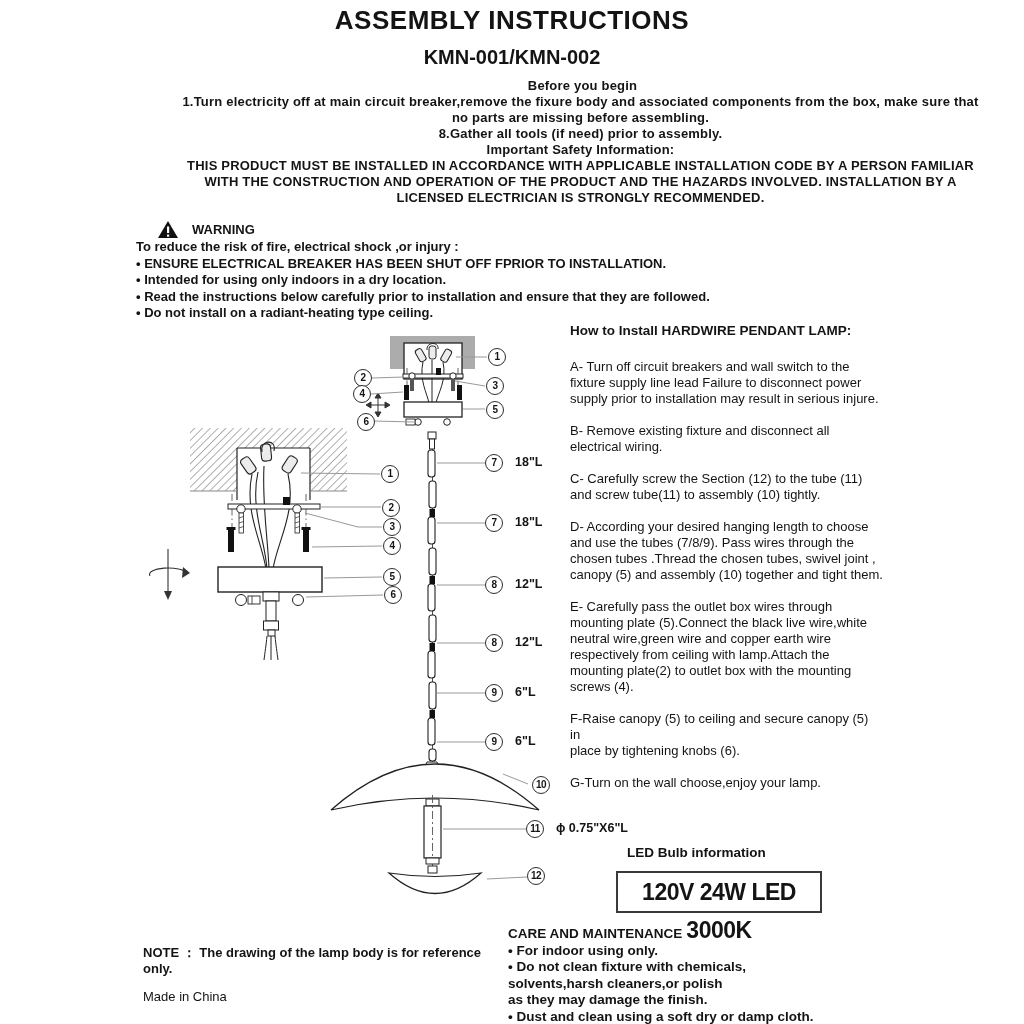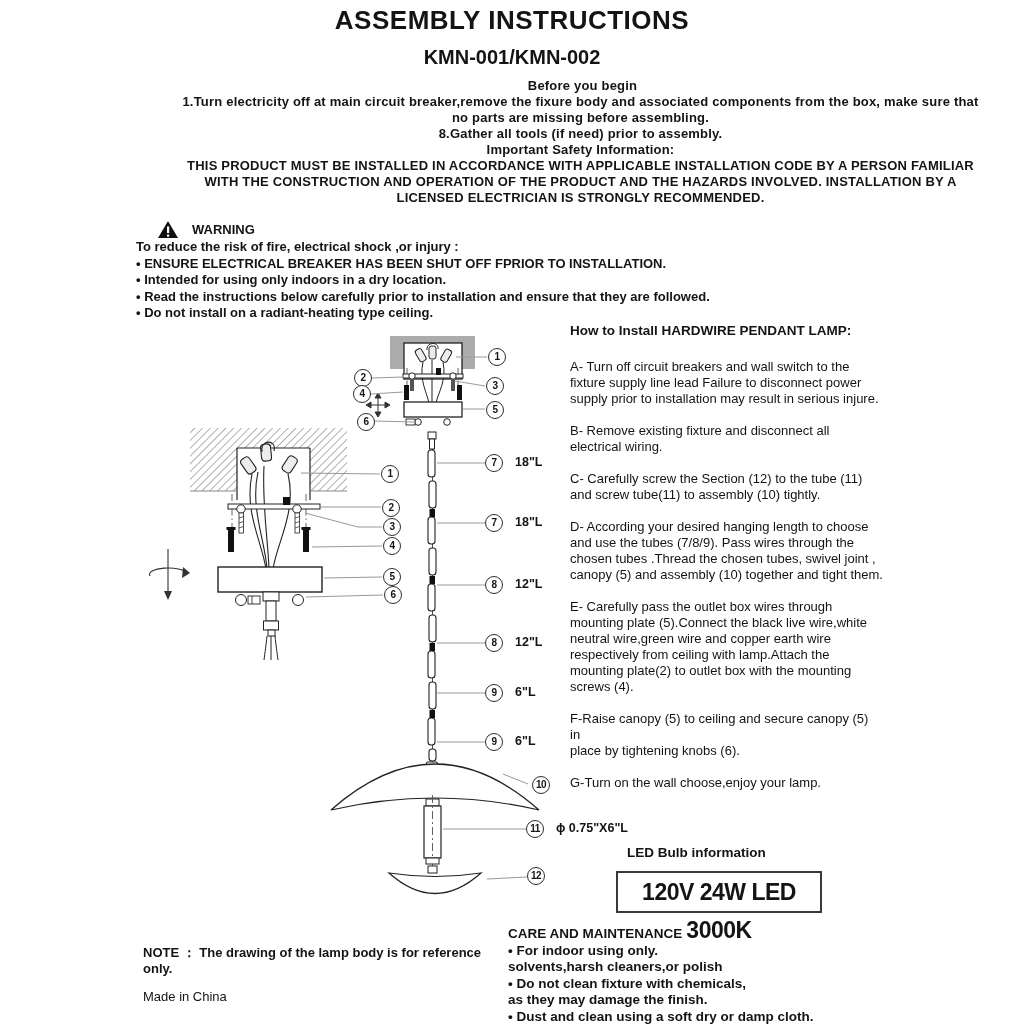--- a/index.html
+++ b/index.html
@@ -284,22 +284,22 @@
 place by tightening knobs (6).</p>
     <p class="pre">G-Turn on the wall choose,enjoy your lamp.</p>
   </div>
 
   <div id="led-heading" class="abs">LED Bulb information</div>
   <div id="led-box" class="abs">120V 24W LED 3000K</div>
 
   <div id="care" class="abs">
     <div class="h">CARE AND MAINTENANCE</div>
     <div>• For indoor using only.</div>
+    <div>• Do not clean fixture with chemicals,</div>
     <div>solvents,harsh cleaners,or polish</div>
-    <div>• Do not clean fixture with chemicals,</div>
     <div>as they may damage the finish.</div>
     <div>• Dust and clean using a soft dry or damp cloth.</div>
   </div>
 
   <div id="note" class="abs pre">NOTE ： The drawing of the lamp body is for reference
 only.</div>
   <div id="made" class="abs">Made in China</div>
 
 </div>
 

